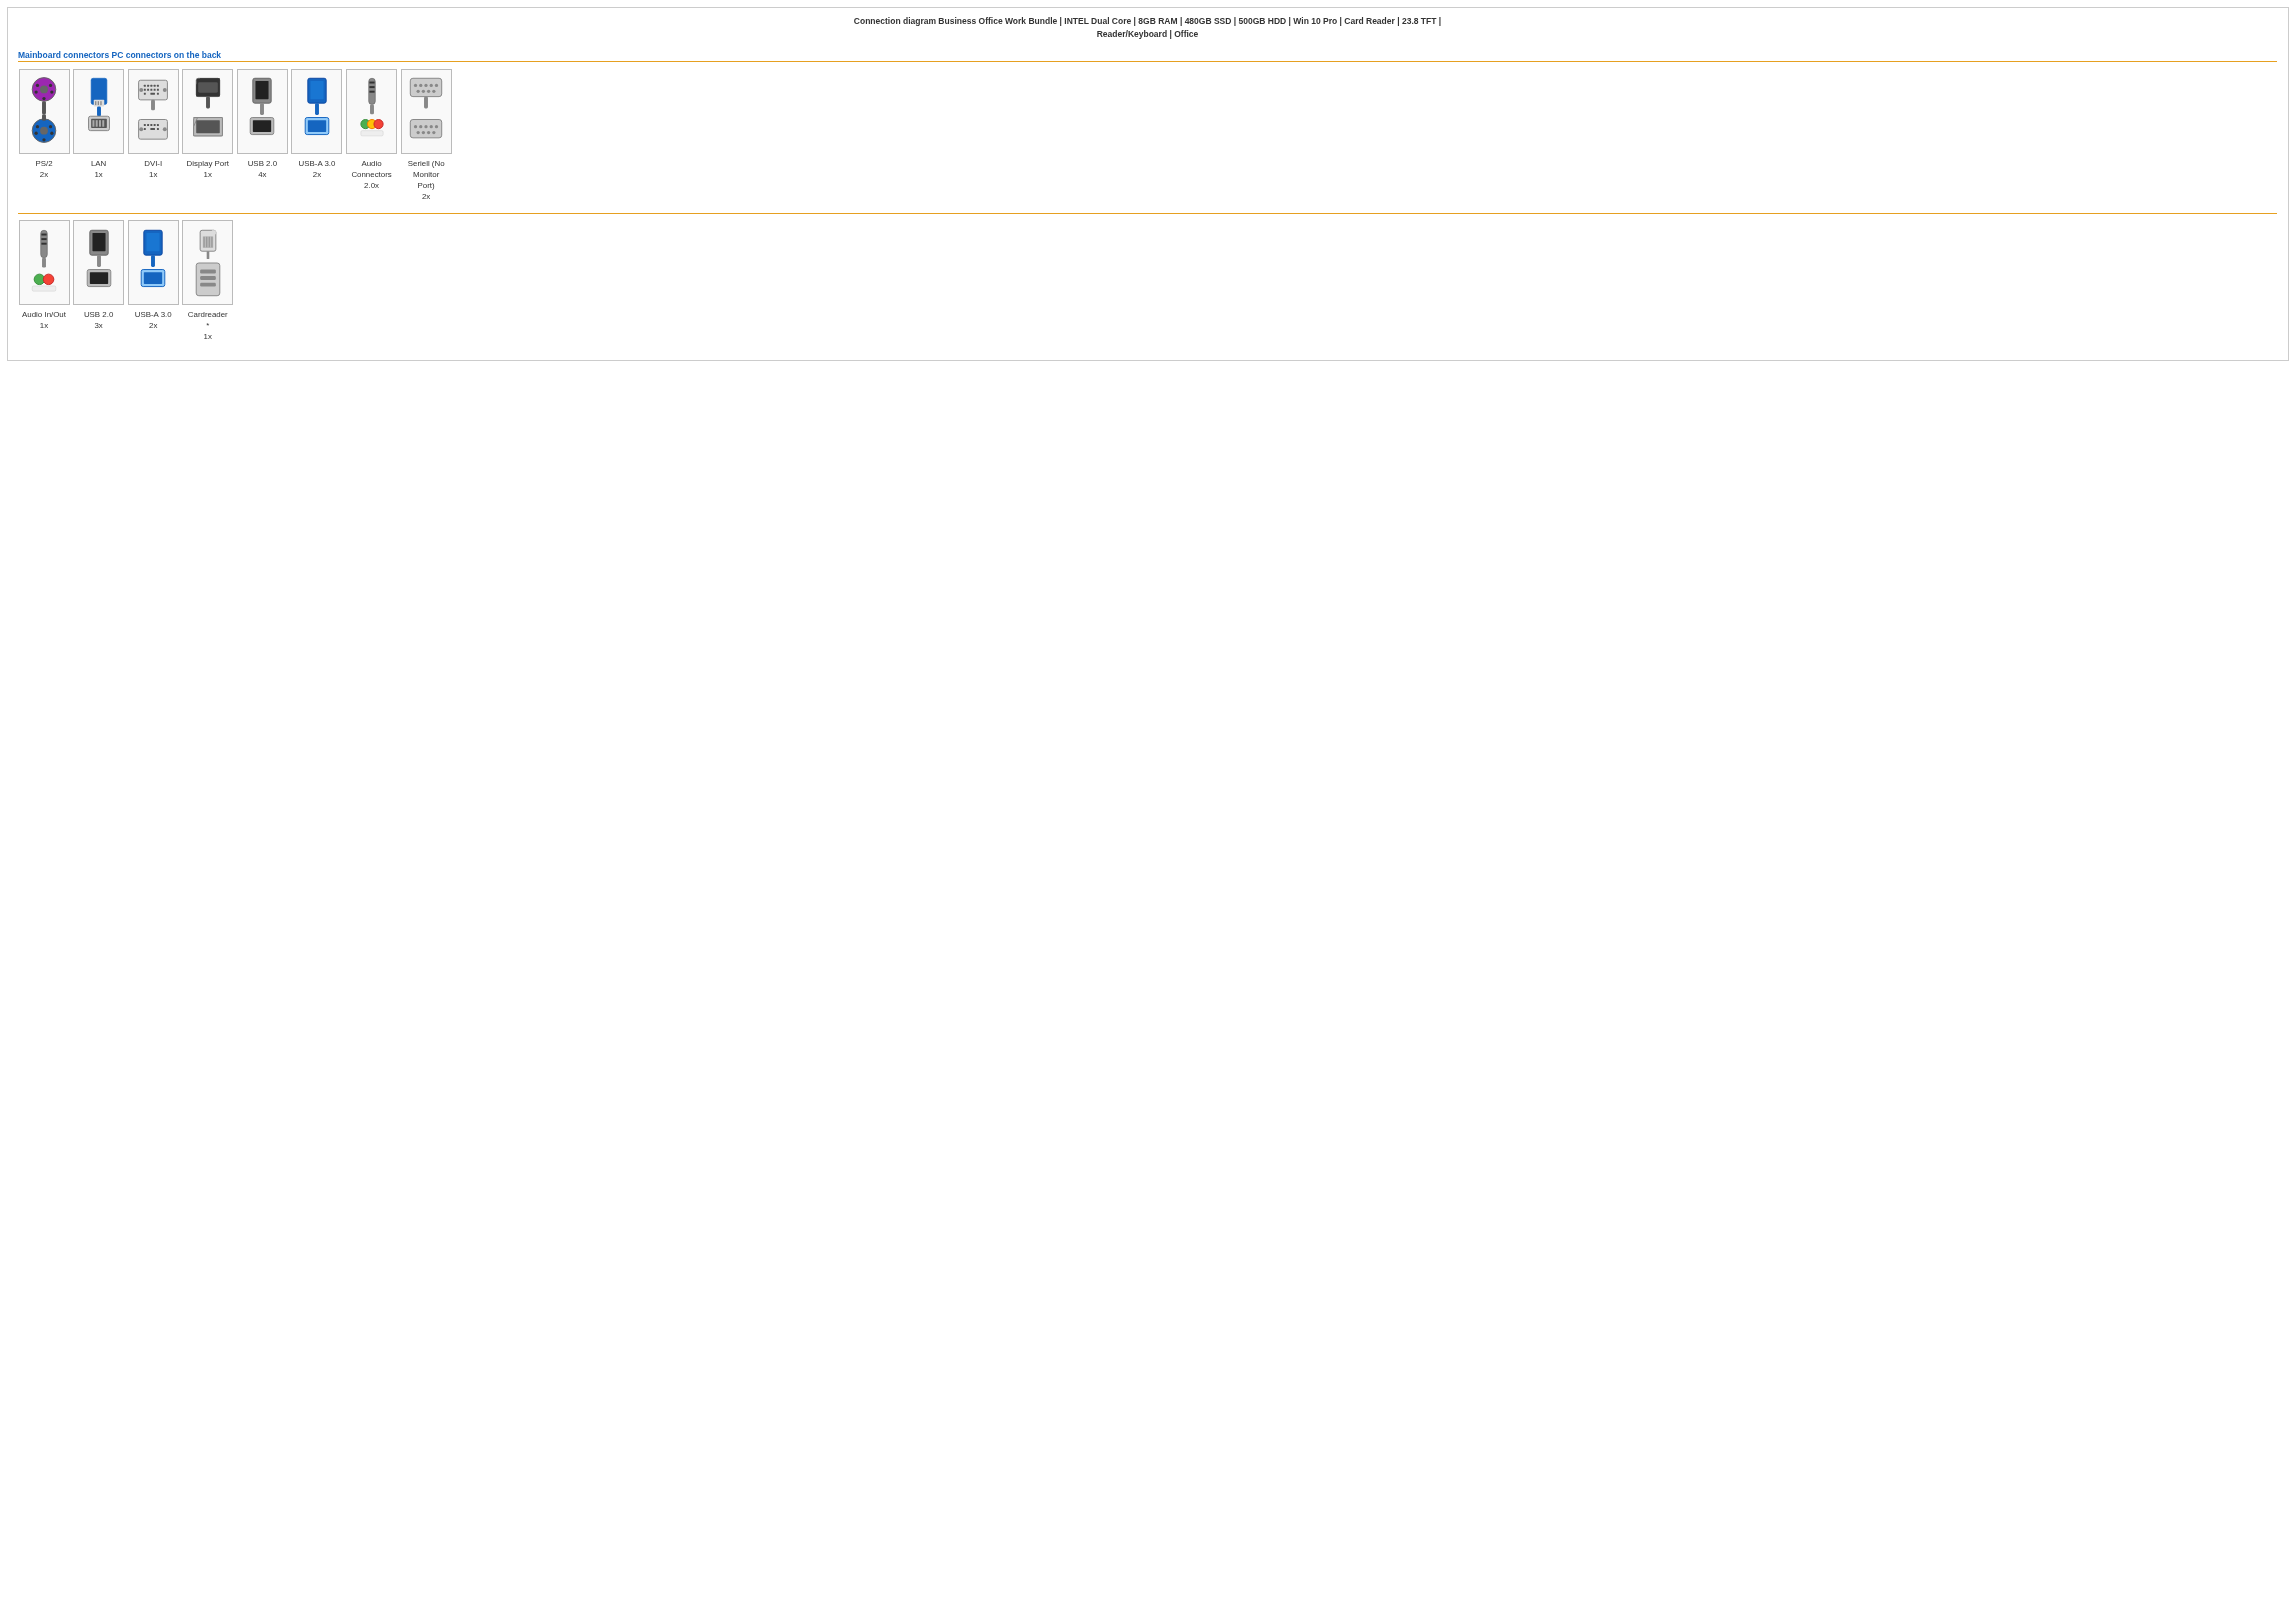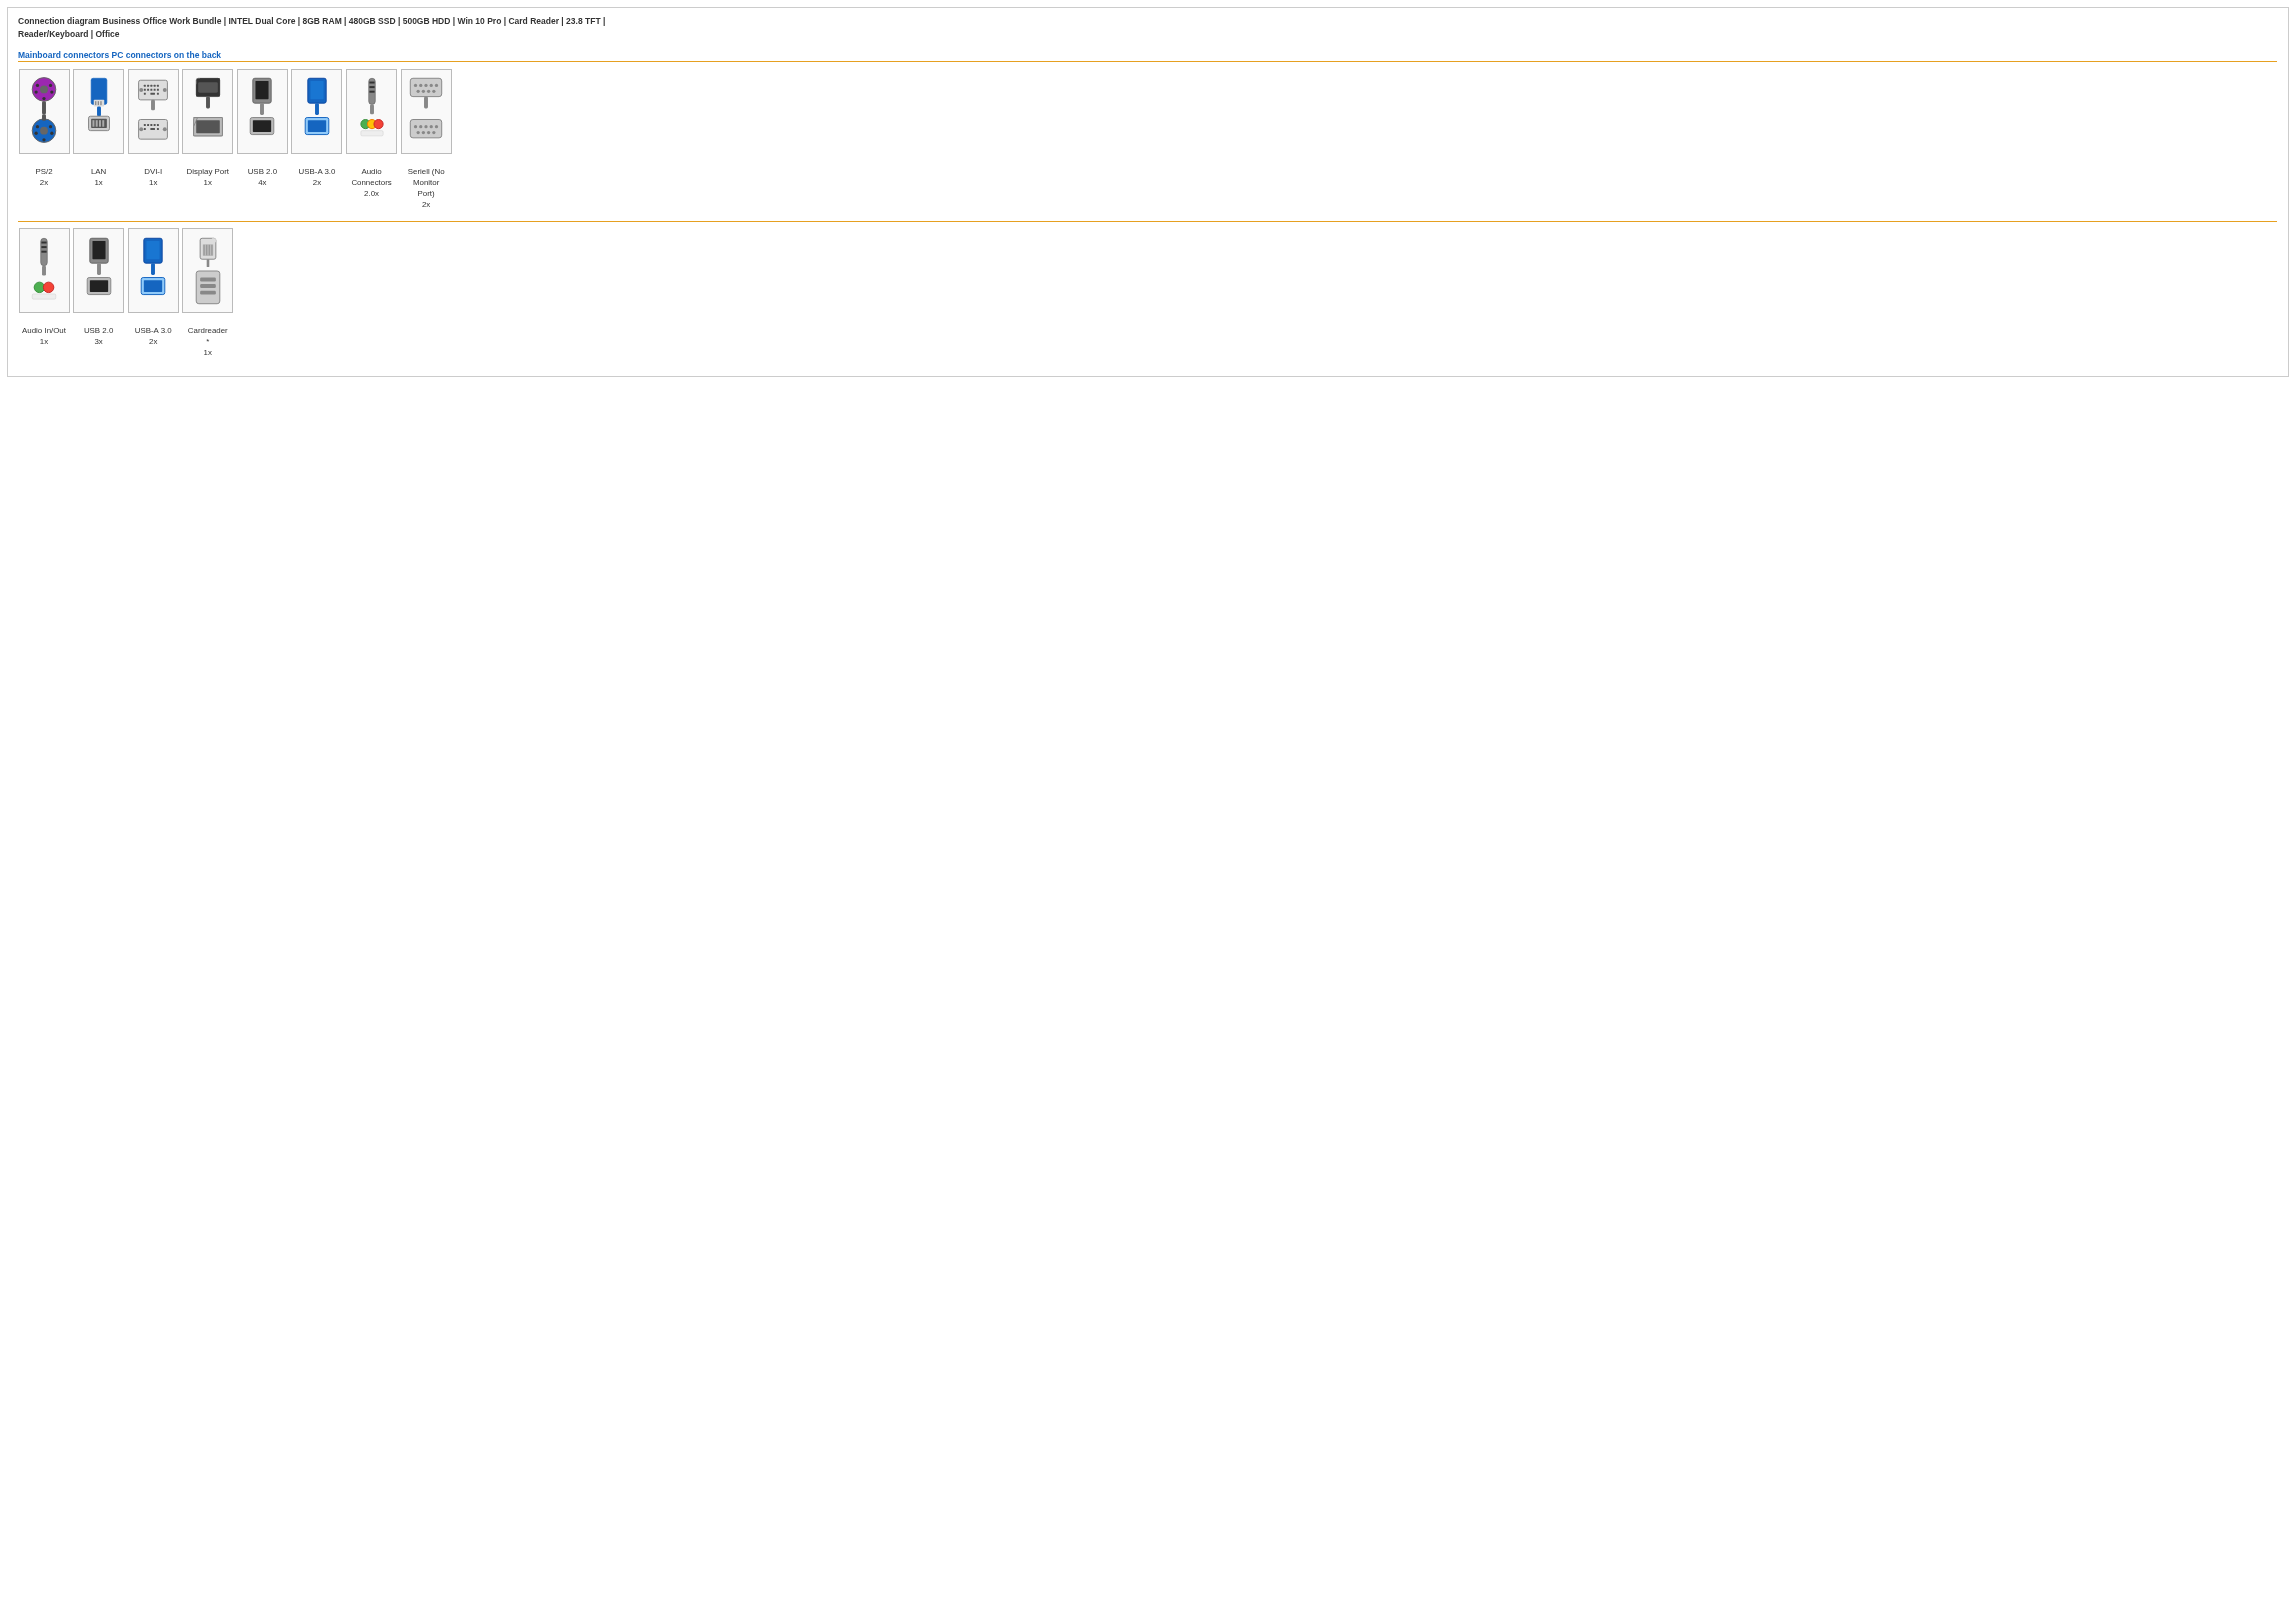--- a/index.html
+++ b/index.html
@@ -8,21 +8,21 @@
       font-size: 8.5px;
       background: #fff;
       color: #333;
     }
     .page-wrapper {
       border: 0.7px solid #ccc;
       margin: 6.5px;
       padding: 7.9px 10.5px;
     }
     .page-title {
-      text-align: left;
+      text-align: center;
       font-weight: bold;
       font-size: 8.5px;
       margin-bottom: 9.2px;
       line-height: 1.5;
     }
     .section-heading {
       color: #1565C0;
       font-weight: bold;
       font-size: 8.5px;
       margin-bottom: 1.3px;
@@ -42,21 +42,20 @@
       display: flex;
       flex-wrap: wrap;
       gap: 2.6px;
       margin-bottom: 10.5px;
     }
     .connector-item {
       display: flex;
       flex-direction: column;
       align-items: center;
       width: 52px;
-      gap: 8px;
     }
     .connector-image-box {
       width: 51px;
       height: 85px;
       border: 0.7px solid #bbb;
       background: #f9f9f9;
       display: flex;
       align-items: center;
       justify-content: center;
       margin-bottom: 3.9px;

